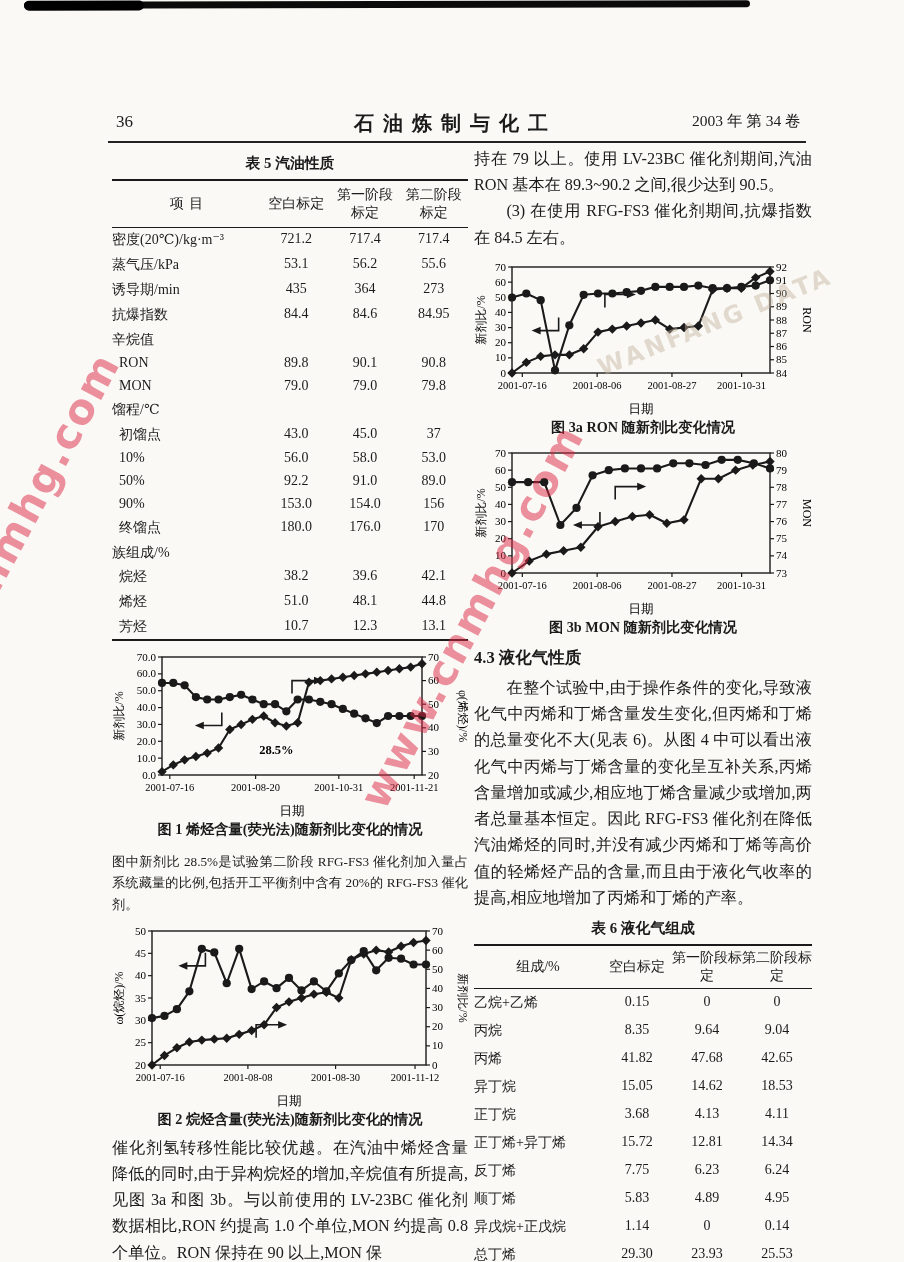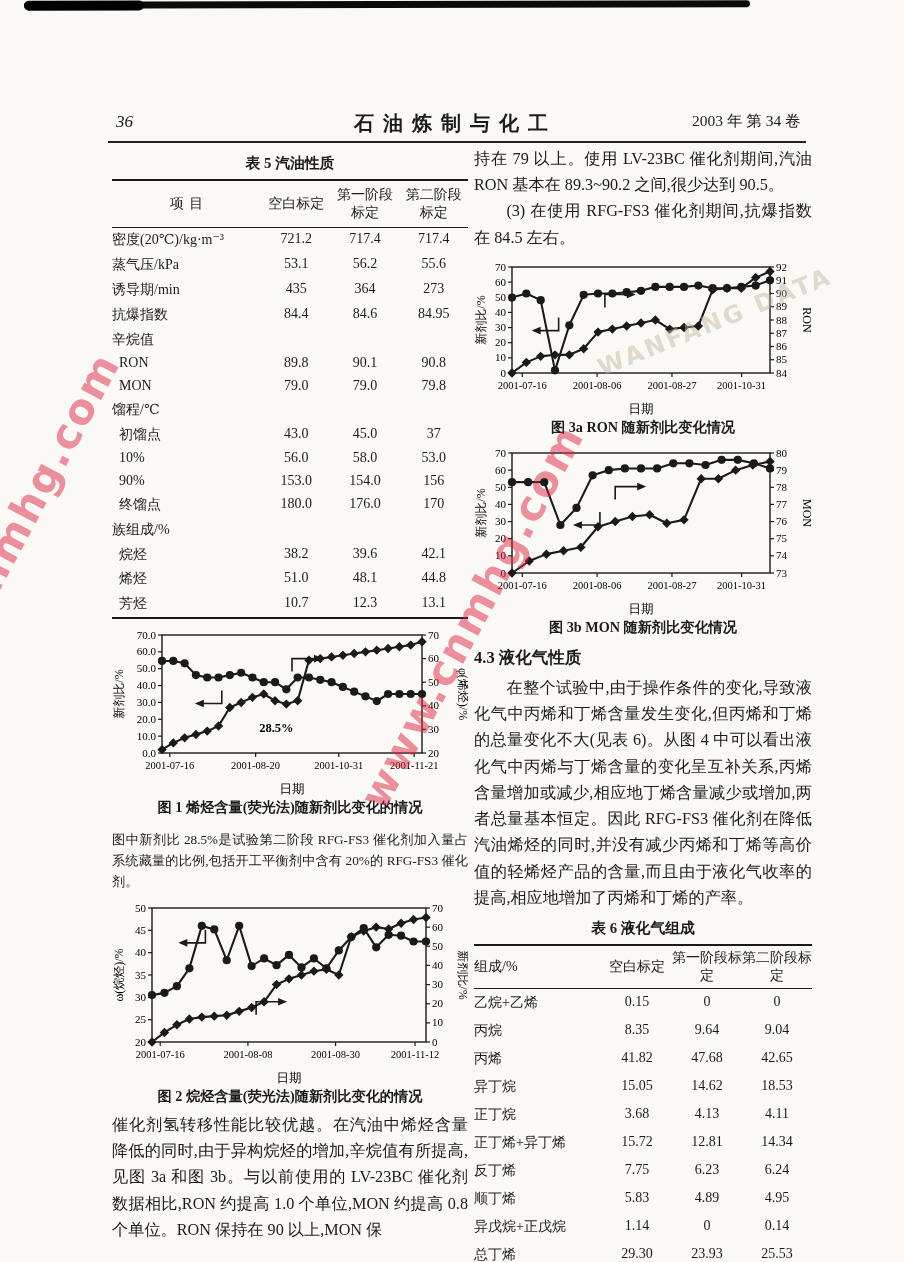--- a/index.html
+++ b/index.html
@@ -3,21 +3,21 @@
 <meta charset="utf-8">
 <style>
   html,body{margin:0;padding:0;background:#dcdcda;}
   .page{position:relative;width:904px;height:1262px;background:#faf9f6;overflow:hidden;
         font-family:"Liberation Serif","DejaVu Serif",serif;color:#1b1b1b;}
   
   .streak{position:absolute;top:1px;left:24px;width:726px;height:7px;background:#0b0b0b;
           border-radius:4px;transform:rotate(-0.12deg);}
   .streak:before{content:"";position:absolute;left:0;top:-1px;width:120px;height:10px;background:#000;border-radius:5px;}
   
-  .pagenum{position:absolute;left:116px;top:112px;font-size:17px;font-style:italic;}
+  .pagenum{position:absolute;left:116px;top:112px;font-size:17px;}
   .jtitle{position:absolute;left:0;top:110px;width:904px;text-align:center;font-size:20px;font-weight:bold;letter-spacing:2px;}
   .issue{position:absolute;left:692px;top:111px;font-size:15.5px;}
   .hrule{position:absolute;left:108px;top:141px;width:698px;height:0;border-top:2px solid #222;}
   
   .colL{position:absolute;left:112px;top:150px;width:356px;}
   .colR{position:absolute;left:474px;top:146px;width:338px;}
   
   .para{font-size:16.2px;line-height:1.62;text-align:justify;}
   .indent{text-indent:2em;}
   .h43{font-size:16.5px;font-weight:bold;margin:10px 0 6px 0;}
@@ -26,21 +26,21 @@
   .tbl{border-top:2px solid #1a1a1a;border-bottom:2px solid #1a1a1a;font-size:14px;}
   .thead{display:flex;border-bottom:1.4px solid #1a1a1a;padding:3px 0;}
   .t5 .thead{min-height:40px;align-items:stretch;}
   .th{display:flex;flex-direction:column;justify-content:center;text-align:center;line-height:1.3;}
   .t5 .th:first-child{flex:0 0 150px;letter-spacing:1px;}
   .t5 .th{flex:1;}
   .row{display:flex;padding:3.4px 0;}
   .t5 .lbl{flex:0 0 150px;white-space:pre-wrap;}
   .t5 .val{flex:1;text-align:center;}
   .t6 .thead{min-height:26px;align-items:center;}
-  .t6 .th:first-child{flex:0 0 128px;text-align:left;}
+  .t6 .th:first-child{flex:0 0 128px;text-align:center;}
   .t6 .th{flex:1;}
   .t6 .row{padding:5px 0;}
   .t6 .lbl{flex:0 0 128px;white-space:pre-wrap;}
   .t6 .val{flex:1;text-align:center;}
   
   .fig{margin-top:8px;}
   .fig svg{display:block;font-family:"Liberation Serif","DejaVu Serif",serif;}
   .caption{text-align:center;font-weight:bold;font-size:14.2px;margin:1px 0 2px 0;}
   .fignote{font-size:13.2px;line-height:1.6;text-align:justify;margin-top:12px;}
   
@@ -137,20 +137,26 @@
           <div class="lbl">  初馏点</div>
           <div class="val">43.0</div>
           <div class="val">45.0</div>
           <div class="val">37</div>
         </div>
           <div class="row">
           <div class="lbl">  10%</div>
           <div class="val">56.0</div>
           <div class="val">58.0</div>
           <div class="val">53.0</div>
+        </div>
+          <div class="row">
+          <div class="lbl">  50%</div>
+          <div class="val">92.2</div>
+          <div class="val">91.0</div>
+          <div class="val">89.0</div>
         </div>
           <div class="row">
           <div class="lbl">  90%</div>
           <div class="val">153.0</div>
           <div class="val">154.0</div>
           <div class="val">156</div>
         </div>
           <div class="row">
           <div class="lbl">  终馏点</div>
           <div class="val">180.0</div>

